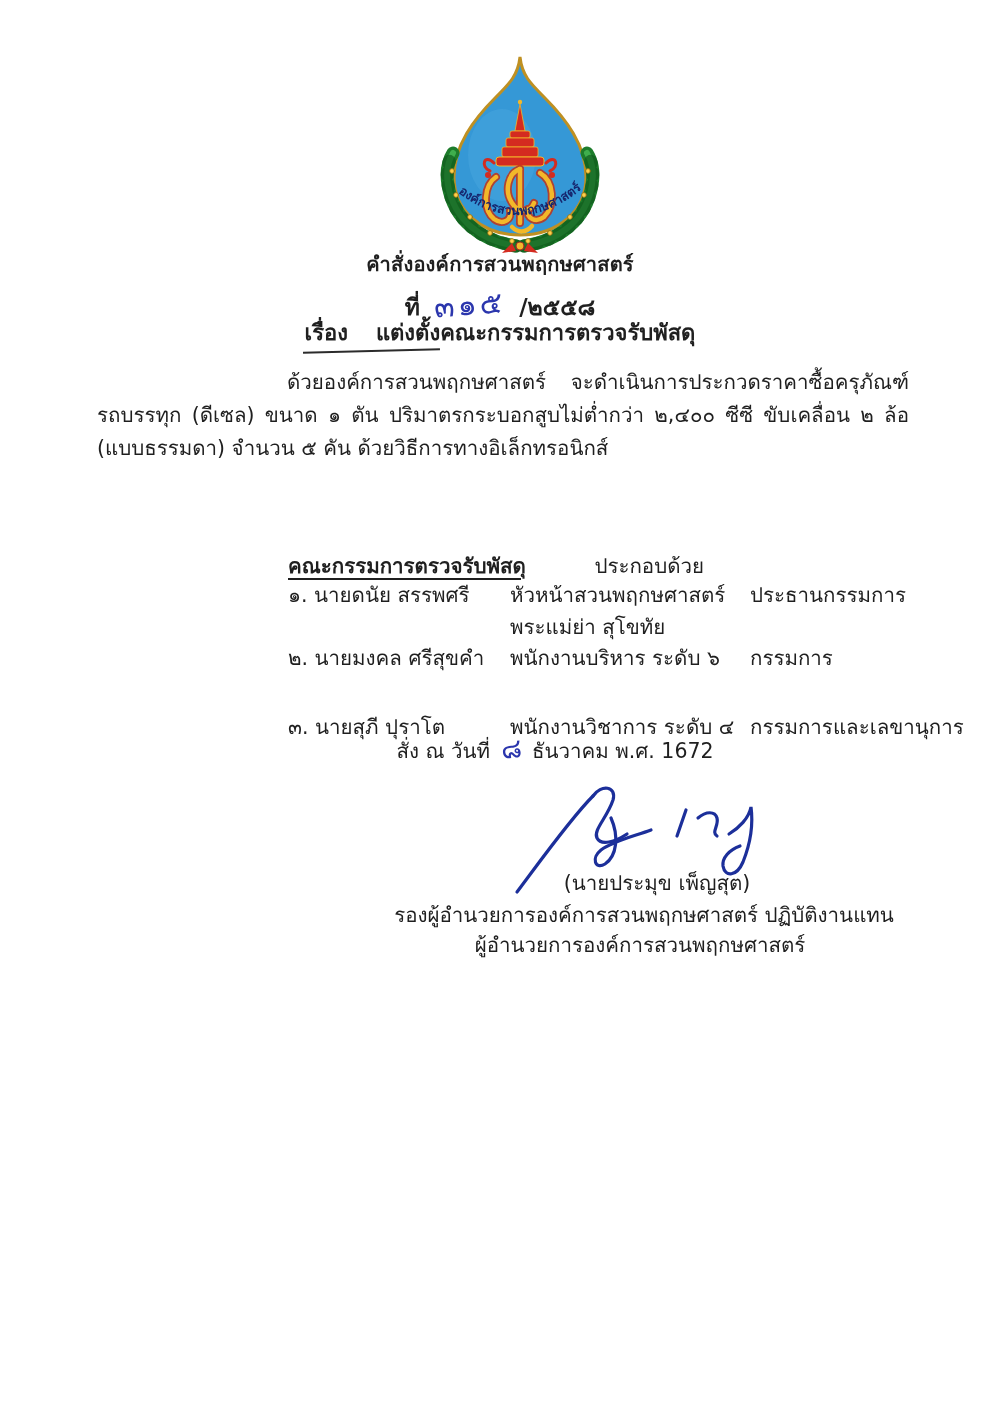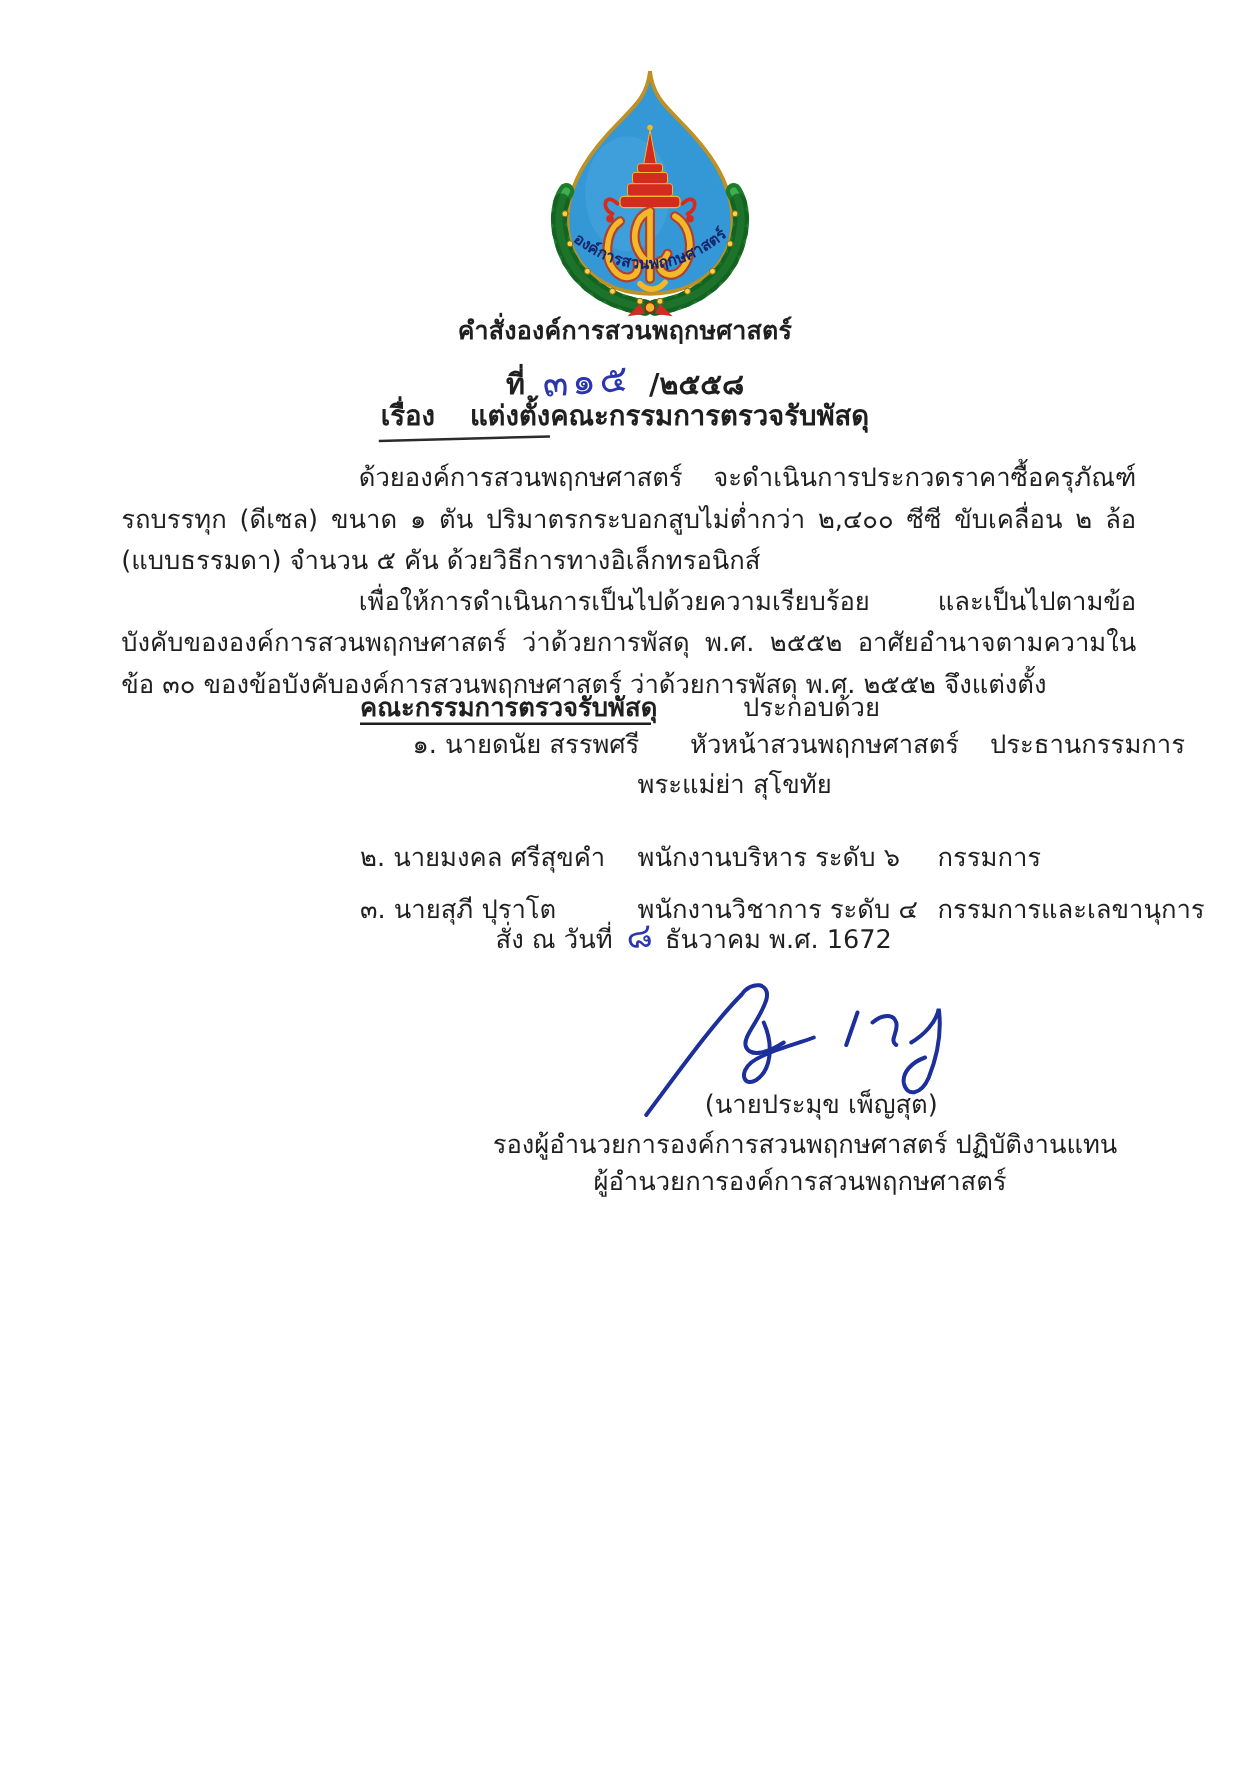--- a/index.html
+++ b/index.html
@@ -127,35 +127,34 @@
 </div>
 
 <div class="abs center hdr-subject">
   <span>เรื่อง</span><span class="subject-gap"></span><span>แต่งตั้งคณะกรรมการตรวจรับพัสดุ</span>
 </div>
 
 <div class="abs divider"></div>
 
 <div class="abs bodytext">
   <p>ด้วยองค์การสวนพฤกษศาสตร์ จะดำเนินการประกวดราคาซื้อครุภัณฑ์รถบรรทุก (ดีเซล) ขนาด ๑ ตัน ปริมาตรกระบอกสูบไม่ต่ำกว่า ๒,๔๐๐ ซีซี ขับเคลื่อน ๒ ล้อ (แบบธรรมดา) จำนวน ๕ คัน ด้วยวิธีการทางอิเล็กทรอนิกส์</p>
-  <p>เพื่อให้การดำเนินการเป็นไปด้วยความเรียบร้อย และเป็นไปตามข้อบังคับขององค์การสวนพฤกษศาสตร์ ว่าด้วยการพัสดุ พ.ศ. ๒๕๕๒ อาศัยอำนาจตามความในข้อ ๓๐ ของข้อบังคับองค์การสวนพฤกษศาสตร์ ว่าด้วยการพัสดุ พ.ศ. ๒๕๕๒ จึงแต่งตั้ง</p>
 </div>
 
 <div class="abs committee-head">
   <span class="h">คณะกรรมการตรวจรับพัสดุ</span>
   <span class="s">ประกอบด้วย</span>
 </div>
 
-<div class="abs crow" style="top:578px;margin-left:42px;">
+<div class="abs crow" style="top:578px;">
   <span class="c1">๑. นายดนัย สรรพศรี</span><span class="c2">หัวหน้าสวนพฤกษศาสตร์</span><span>ประธานกรรมการ</span>
 </div>
 <div class="abs crow" style="top:610px;">
   <span class="c1"></span><span class="c2">พระแม่ย่า สุโขทัย</span>
 </div>
-<div class="abs crow" style="top:641px;margin-top:28px;">
+<div class="abs crow" style="top:641px;">
   <span class="c1">๒. นายมงคล ศรีสุขคำ</span><span class="c2">พนักงานบริหาร ระดับ ๖</span><span>กรรมการ</span>
 </div>
 <div class="abs crow" style="top:673px;margin-top:37px;">
   <span class="c1">๓. นายสุภี ปุราโต</span><span class="c2">พนักงานวิชาการ ระดับ ๔</span><span>กรรมการและเลขานุการ</span>
 </div>
 
 <div class="abs dateline">
   <span>สั่ง  ณ  วันที่</span>
   <span class="hand-day">๘</span>
   <span>ธันวาคม พ.ศ. 1672</span>

